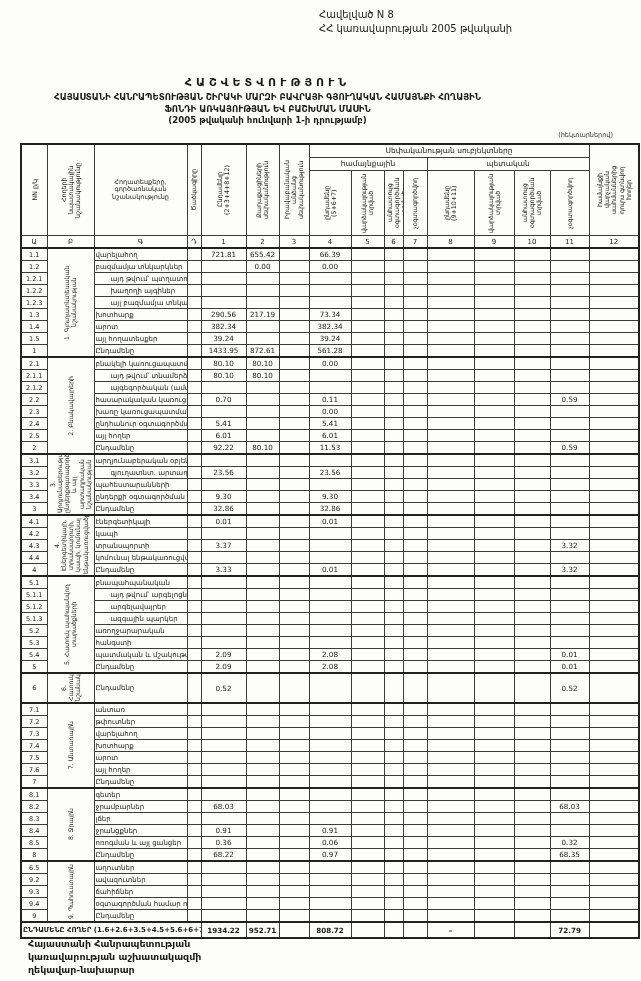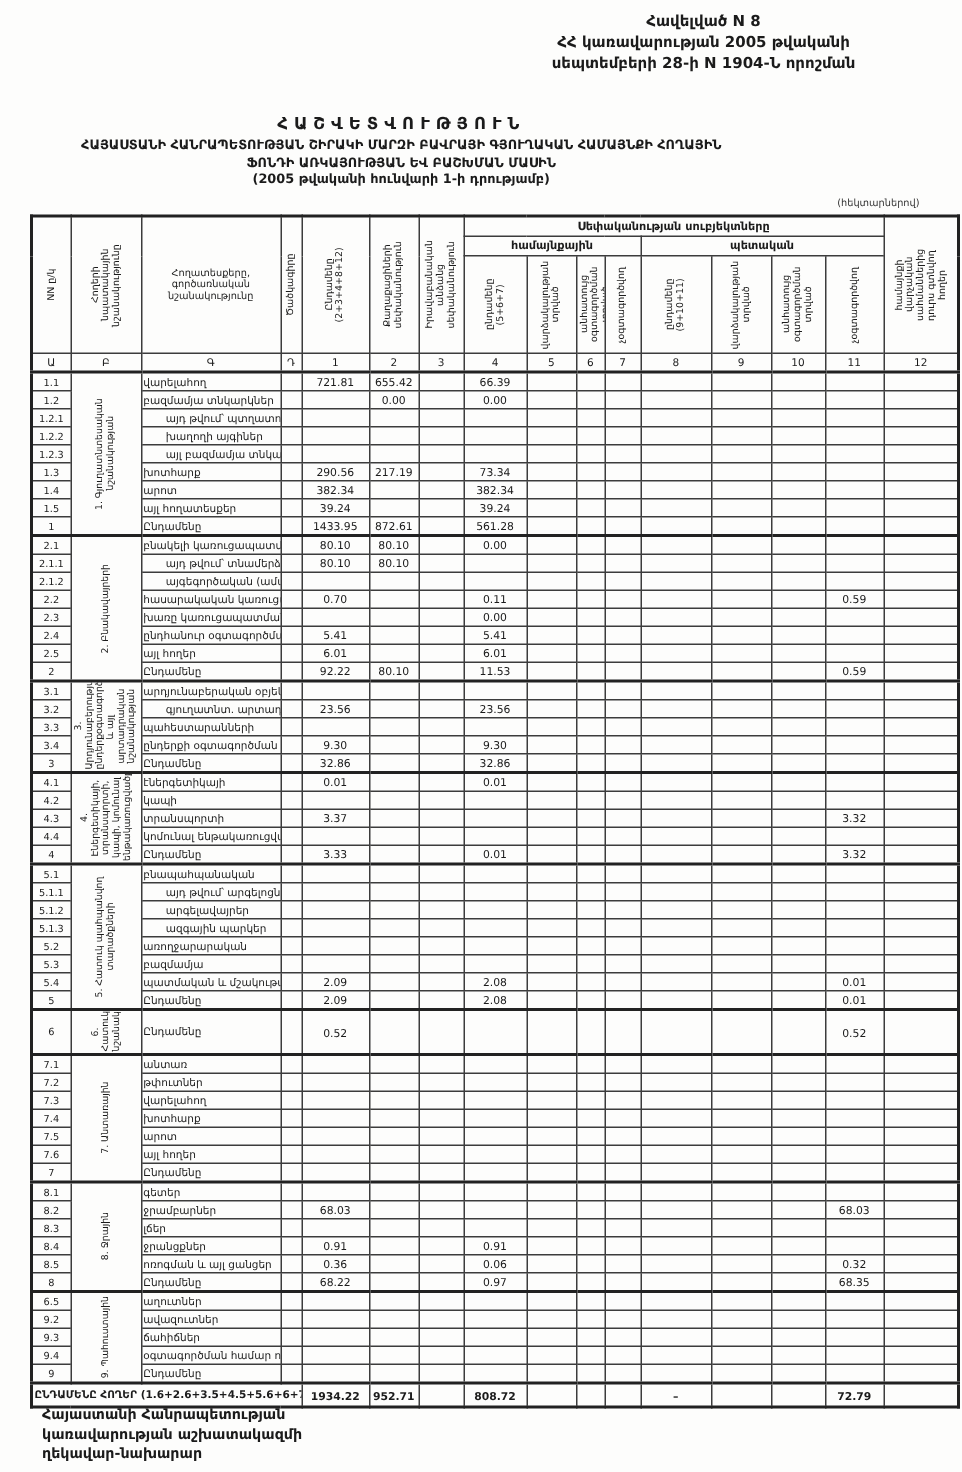--- a/index.html
+++ b/index.html
@@ -2,33 +2,33 @@
 <html><head>
 <meta charset="utf-8">
 <style>
   html,body{margin:0;padding:0;}
   body{
     width:641px;height:981px;position:relative;
     background:#fdfdfc;color:#1b1b1b;
     font-family:"DejaVu Sans", sans-serif;
     -webkit-font-smoothing:antialiased;
   }
-  .top-note{position:absolute;top:8px;right:22px;width:300px;text-align:center;
-    font-weight:bold;font-size:10px;line-height:1.4;}
+  .top-note{position:absolute;top:8px;right:22px;width:300px;text-align:left;
+    font-weight:normal;font-size:10px;line-height:1.4;}
   .title-block{position:absolute;top:76px;left:0;width:535px;text-align:center;font-weight:bold;}
   .title-main{font-size:11px;letter-spacing:4px;}
   .title-sub{font-size:8.6px;margin-top:3px;line-height:1.35;}
   .hect-note{position:absolute;top:131px;right:28px;font-size:6.5px;color:#333;}
 
   .tablewrap{position:absolute;top:143px;left:20px;}
   table{border-collapse:collapse;table-layout:fixed;width:618px;}
   th,td{border:1px solid #3c3c3c;padding:0 1px;overflow:hidden;font-weight:normal;}
   table{border:2px solid #222;}
   th{font-size:7px;line-height:1.12;}
-  .band{height:12px;font-size:7.5px;font-weight:bold;}
+  .band{height:12px;font-size:7.5px;}
   .hv{height:64px;vertical-align:middle;}
   .vert{writing-mode:vertical-rl;transform:rotate(180deg);margin:0 auto;
     max-height:62px;font-size:6.3px;line-height:1.15;text-align:center;}
   .numrow td{height:11px;text-align:center;font-size:7px;padding:0;}
   .cnum{font-size:6.5px;text-align:center;white-space:nowrap;}
   .cname{font-size:7px;white-space:nowrap;height:11px;}
   .cname.ind{padding-left:16px;}
   .cval{font-size:7.2px;text-align:center;white-space:nowrap;}
   .seclab{vertical-align:middle;text-align:center;}
   .seclab .vert{max-height:none;font-size:6.2px;}
@@ -41,21 +41,20 @@
 
   .footer-left{position:absolute;top:938px;left:16px;font-size:9.5px;font-weight:bold;line-height:1.35;margin-left:12px;}
   .signature{position:absolute;top:1000px;left:452px;font-size:9.5px;font-weight:bold;}
 </style>
 </head>
 <body>
 
 <div class="top-note">
   <div>Հավելված N 8</div>
   <div>ՀՀ կառավարության 2005 թվականի</div>
-  <div>սեպտեմբերի 28-ի N 1904-Ն որոշման</div>
 </div>
 
 <div class="title-block">
   <div class="title-main">ՀԱՇՎԵՏՎՈՒԹՅՈՒՆ</div>
   <div class="title-sub">
     <div>ՀԱՅԱՍՏԱՆԻ ՀԱՆՐԱՊԵՏՈՒԹՅԱՆ ՇԻՐԱԿԻ ՄԱՐԶԻ ԲԱՎՐԱՅԻ ԳՅՈՒՂԱԿԱՆ ՀԱՄԱՅՆՔԻ ՀՈՂԱՅԻՆ</div>
     <div>ՖՈՆԴԻ ԱՌԿԱՅՈՒԹՅԱՆ ԵՎ ԲԱՇԽՄԱՆ ՄԱՍԻՆ</div>
     <div>(2005 թվականի հունվարի 1-ի դրությամբ)</div>
   </div>
 </div>
@@ -712,21 +711,21 @@
           <td class="cval"></td>
           <td class="cval"></td>
           <td class="cval"></td>
           <td class="cval"></td>
           <td class="cval"></td>
           <td class="cval"></td>
           <td class="cval"></td>
         </tr>
         <tr>
           <td class="cnum">5.3</td>
-          <td class="cname">բազմամյա</td>
+          <td class="cname">հանգստի</td>
           <td class="cval"></td>
           <td class="cval"></td>
           <td class="cval"></td>
           <td class="cval"></td>
           <td class="cval"></td>
           <td class="cval"></td>
           <td class="cval"></td>
           <td class="cval"></td>
           <td class="cval"></td>
           <td class="cval"></td>

